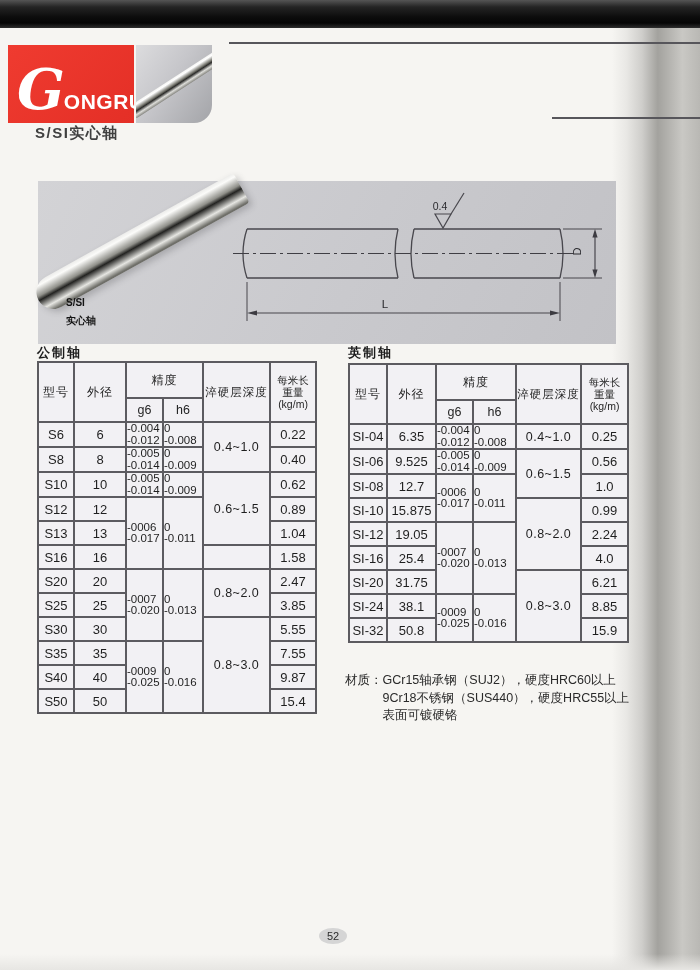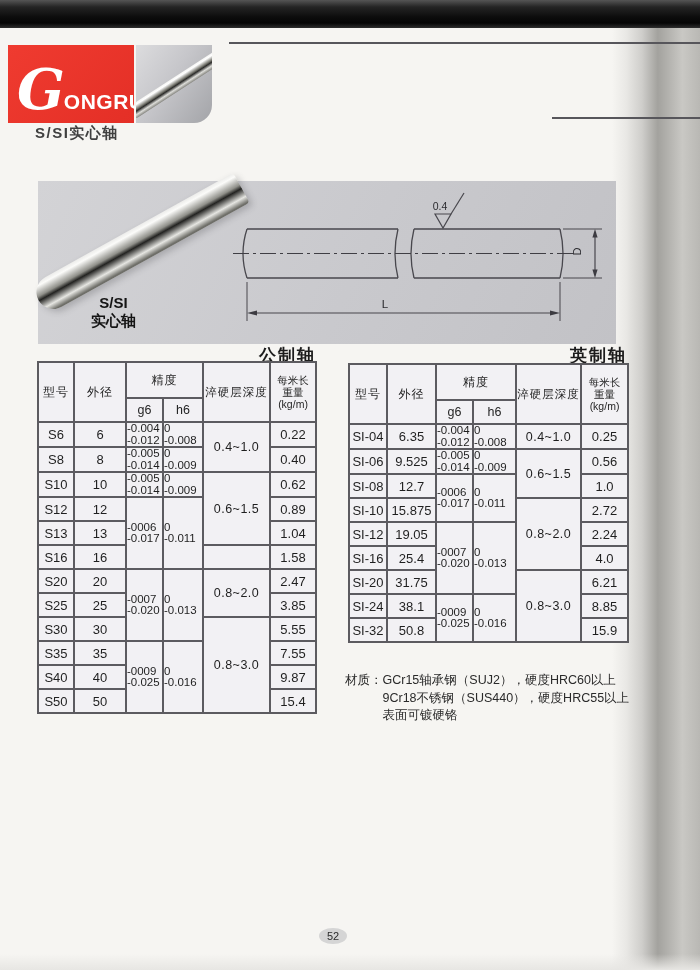--- a/index.html
+++ b/index.html
@@ -36,26 +36,26 @@
     letter-spacing:1.5px; color:#404040; }
 
   
   .panel { position:absolute; left:38px; top:181px; width:578px; height:163px;
     background:linear-gradient(115deg,#d3d3d6 0%,#c9c9cd 55%,#c2c2c6 100%); }
   .panel-rod { position:absolute; left:-14px; top:46px; width:232px; height:34px;
     transform:rotate(-29deg);
     background:linear-gradient(180deg,#ececea 0%,#fbfbf9 12%,#90908a 40%,#232321 52%,#e6e6e2 78%,#6f6f69 96%);
     border-radius:17px 4px 4px 17px;
     box-shadow:2px 4px 6px rgba(60,60,65,0.25); }
-  .panel-label { position:absolute; left:28px; top:113px; width:95px; text-align:center;
-    font-size:15px; font-weight:bold; line-height:18px; color:#141414; }
+  .panel-label { position:absolute; left:28px; top:113px; width:95px; 
+    font-size:10px; font-weight:bold; line-height:18px; color:#141414; }
   .draw-svg { position:absolute; left:195px; top:0; }
 
   
-  .tbl-title { position:absolute; width:279px; text-align:right; font-size:17px;
+  .tbl-title { position:absolute; width:279px; text-align:left; font-size:13px;
     font-weight:600; color:#1c1c1c; letter-spacing:2px; }
   table.spec { position:absolute; border-collapse:collapse; table-layout:fixed;
     background:#f2f1f4; border:2px solid #48474c; }
   table.spec td, table.spec th { border:2px solid #5c5b60; padding:0; overflow:hidden;
     font-weight:normal; color:#1f1f1f; background:#f2f1f4; }
   th.hd { background:#cac9d0; font-size:12px; font-weight:600; letter-spacing:1px; }
   th.hd-sub { background:#cac9d0; font-size:12.5px; font-weight:600; font-family:"Liberation Sans",sans-serif;border-radius:12px; }
   .wt-hd div { line-height:12px; font-size:10.5px; letter-spacing:0; }
   td.c { text-align:center; font-size:13px; height:24px; }
   td.prec { font-size:11.5px; line-height:11.5px; padding-left:4px; vertical-align:middle; }
@@ -334,21 +334,21 @@
       <td class="prec" rowspan="2">
             <div>0</div>
             <div>-0.011</div>
           </td>
       <td class="c">1.0</td>
     </tr>
     <tr>
       <td class="c shade">SI-10</td>
       <td class="c shade">15.875</td>
       <td class="hardc" rowspan="3">0.8~2.0</td>
-      <td class="c shade">2.72</td>
+      <td class="c shade">0.99</td>
     </tr>
     <tr>
       <td class="c">SI-12</td>
       <td class="c">19.05</td>
       <td class="prec" rowspan="3">
             <div>-0007</div>
             <div>-0.020</div>
           </td>
       <td class="prec" rowspan="3">
             <div>0</div>

